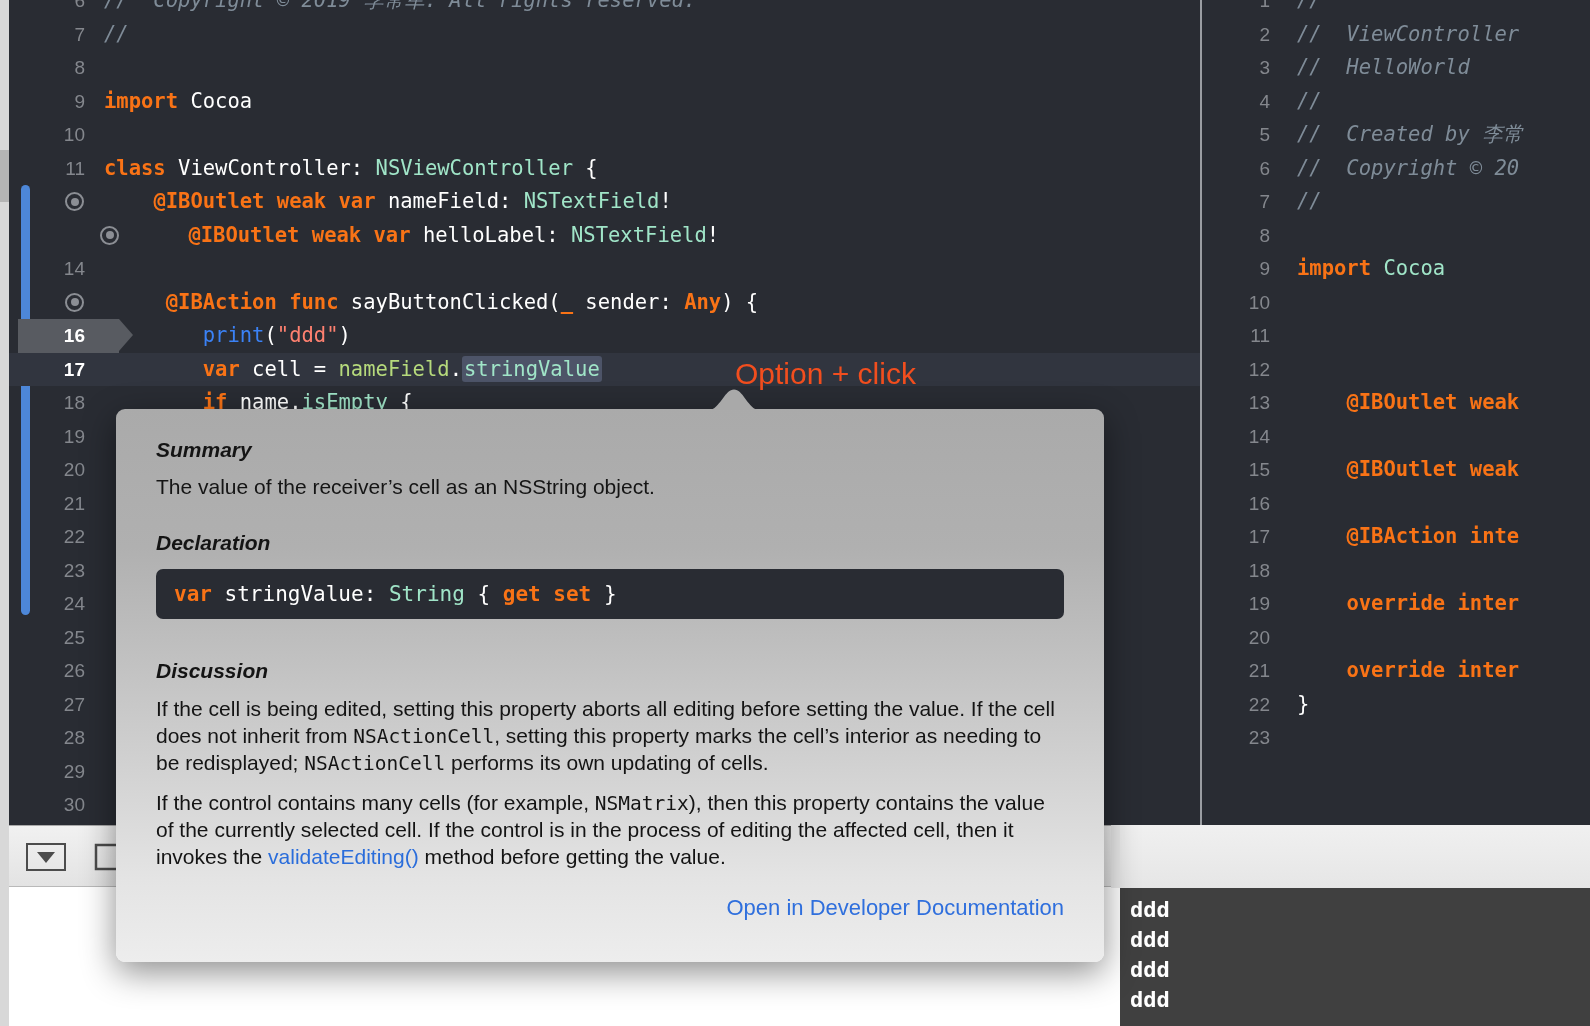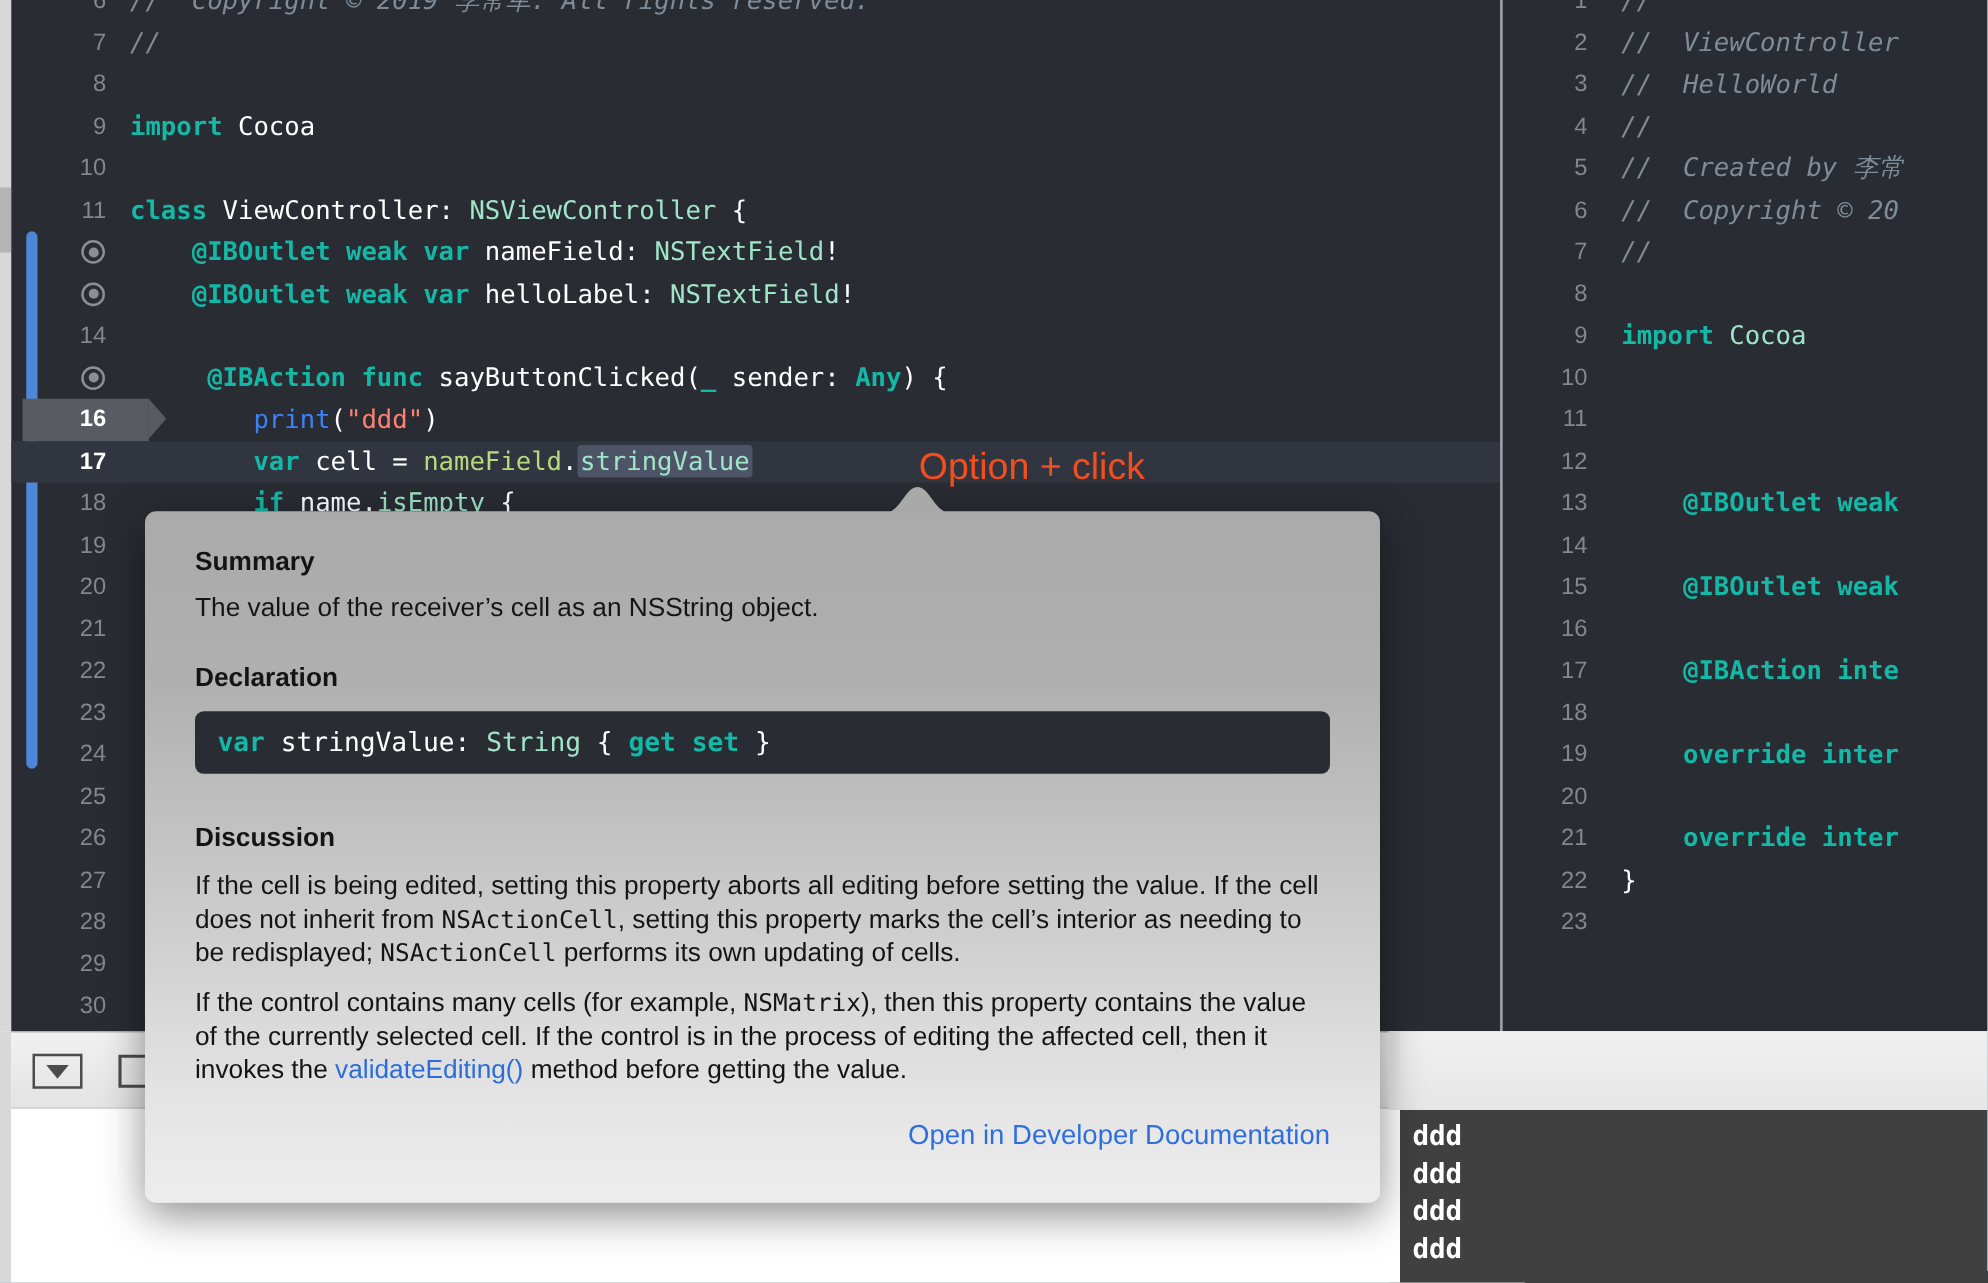--- a/index.html
+++ b/index.html
@@ -50,21 +50,21 @@
   .ib-dot {
     position:absolute; left:56px; top:7px; width:19px; height:19px;
     border:2.5px solid #8b8e94; border-radius:50%;
   }
   .ib-dot::after{
     content:""; position:absolute; left:3.5px; top:3.5px; width:8px; height:8px;
     background:#8b8e94; border-radius:50%;
   }
 
   
-  .kw   { color:#14b8a6; font-weight:bold; }
+  .kw   { color:#f97316; font-weight:bold; }
   .typ  { color:#a0e5c8; }
   .pln  { color:#ffffff; }
   .cmt  { color:#7f8c98; font-style:italic; }
   .str  { color:#ff8170; }
   .fn   { color:#3b82f6; }
   .prop { color:#b6da7c; }
   .meth { color:#a0e5c8; }
   .sel-token { background:#4d5468; border-radius:3px; padding:1px 2px; color:#a0e5c8; }
 
   
@@ -126,20 +126,21 @@
     color:#111111;
   }
   .popover-arrow {
     position:absolute; left:590px; top:-21px; width:56px; height:22px; overflow:hidden;
   }
   .popover-arrow svg { display:block; }
   .pop-inner { padding:29px 40px 0 40px; }
   .pop-h {
     font-size:21px; font-weight:bold; color:#141414;
     font-family:"Liberation Sans", sans-serif;
+    font-style:italic;
   }
   .pop-h.declaration { margin-top:32px; }
   .pop-h.discussion { margin-top:40px; }
   .pop-summary { font-size:21px; margin-top:13px; color:#151515; }
   .decl-box {
     margin-top:14px; background:#292c33; border-radius:7px;
     padding:13px 18px; font-family:"DejaVu Sans Mono", monospace;
     font-size:21px; white-space:pre;
   }
   .pop-p { font-size:21px; line-height:1.28; margin-top:13px; color:#141414; }
@@ -163,21 +164,21 @@
 
   <div class="editor-main" id="editor-main">
     <div class="change-bar"></div>
   <div class="code-line" style="margin-top: -16px;"><div class="gutter">6</div><div class="codetext"><span class="cmt">//  Copyright © 2019 李常军. All rights reserved.</span></div></div>
       <div class="code-line" style="margin-top: 0px;"><div class="gutter">7</div><div class="codetext"><span class="cmt">//</span></div></div>
       <div class="code-line" style="margin-top: 0px;"><div class="gutter">8</div><div class="codetext"></div></div>
       <div class="code-line" style="margin-top: 0px;"><div class="gutter">9</div><div class="codetext"><span class="kw">import</span><span class="pln"> </span><span class="pln">Cocoa</span></div></div>
       <div class="code-line" style="margin-top: 0px;"><div class="gutter">10</div><div class="codetext"></div></div>
       <div class="code-line" style="margin-top: 0px;"><div class="gutter">11</div><div class="codetext"><span class="kw">class</span><span class="pln"> ViewController: </span><span class="typ">NSViewController</span><span class="pln"> {</span></div></div>
       <div class="code-line" style="margin-top: 0px;"><div class="ib-dot"></div><div class="gutter"></div><div class="codetext"><span class="pln">    </span><span class="kw">@IBOutlet weak var</span><span class="pln"> nameField: </span><span class="typ">NSTextField</span><span class="pln">!</span></div></div>
-      <div class="code-line" style="margin-top: 0px;"><div class="ib-dot"></div><div class="gutter"></div><div class="codetext"><span class="pln">    </span><span class="kw">@IBOutlet weak var</span><span class="pln"> helloLabel: </span><span class="typ">NSTextField</span><span class="pln">!</span></div></div>
+      <div class="code-line" style="margin-top: 0px; margin-left: 35px;"><div class="ib-dot"></div><div class="gutter"></div><div class="codetext"><span class="pln">    </span><span class="kw">@IBOutlet weak var</span><span class="pln"> helloLabel: </span><span class="typ">NSTextField</span><span class="pln">!</span></div></div>
       <div class="code-line" style="margin-top: 0px;"><div class="gutter">14</div><div class="codetext"></div></div>
       <div class="code-line" style="margin-top: 0px;"><div class="ib-dot"></div><div class="gutter"></div><div class="codetext"><span class="pln">     </span><span class="kw">@IBAction func</span><span class="pln"> sayButtonClicked(</span><span class="kw">_</span><span class="pln"> sender: </span><span class="kw">Any</span><span class="pln">) {</span></div></div>
       <div class="code-line" style="margin-top: 0px;"><div class="hl-exec"></div><div class="gutter active">16</div><div class="codetext"><span class="pln">        </span><span class="fn">print</span><span class="pln">(</span><span class="str">"ddd"</span><span class="pln">)</span></div></div>
       <div class="code-line" style="margin-top: 0px;"><div class="row-sel"></div><div class="gutter active">17</div><div class="codetext"><span class="pln">        </span><span class="kw">var</span><span class="pln"> cell </span><span class="pln">= </span><span class="prop">nameField</span><span class="pln">.</span><span class="sel-token">stringValue</span></div></div>
       <div class="code-line" style="margin-top: 0px;"><div class="gutter">18</div><div class="codetext"><span class="pln">        </span><span class="kw">if</span><span class="pln"> name.</span><span class="meth">isEmpty</span><span class="pln"> {</span></div></div>
       <div class="code-line" style="margin-top: 0px;"><div class="gutter">19</div><div class="codetext"></div></div>
       <div class="code-line" style="margin-top: 0px;"><div class="gutter">20</div><div class="codetext"></div></div>
       <div class="code-line" style="margin-top: 0px;"><div class="gutter">21</div><div class="codetext"></div></div>
       <div class="code-line" style="margin-top: 0px;"><div class="gutter">22</div><div class="codetext"></div></div>
       <div class="code-line" style="margin-top: 0px;"><div class="gutter">23</div><div class="codetext"></div></div>

